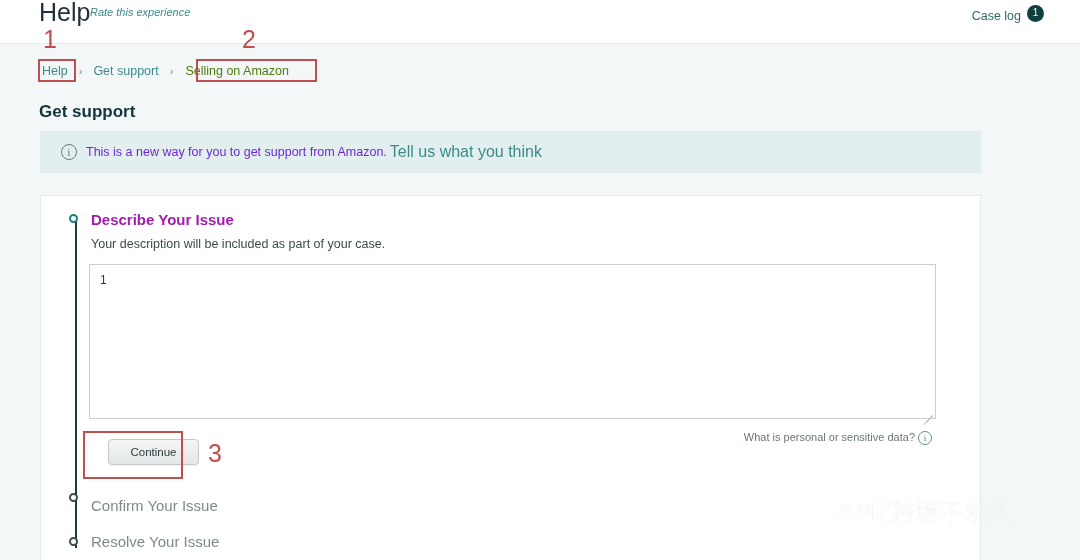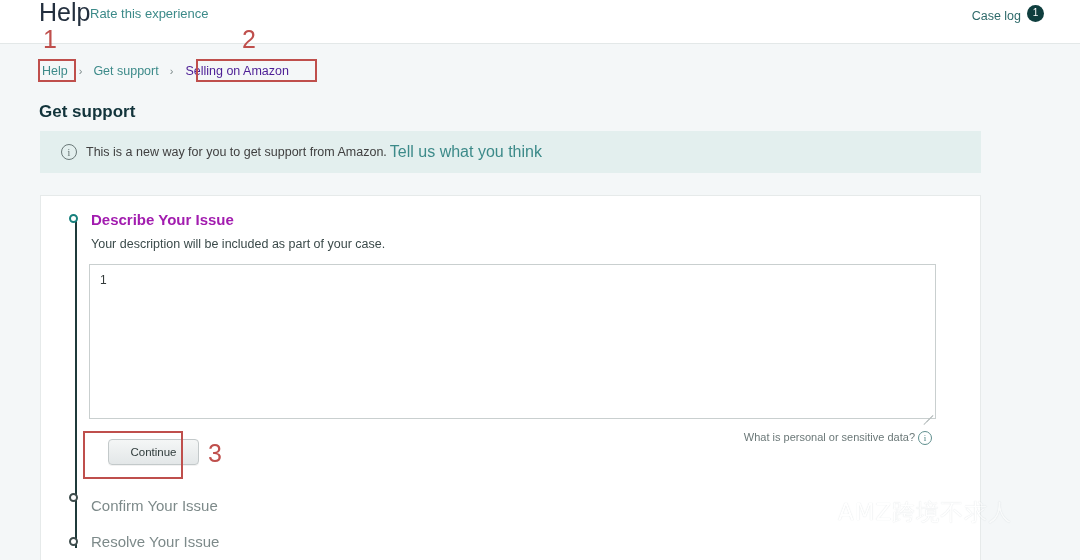--- a/index.html
+++ b/index.html
@@ -30,23 +30,24 @@
     position: absolute;
     left: 39px; top: -2px;
     font-size: 25px;
     color: #232f3e;
     font-weight: 400;
     letter-spacing: 0px;
   }
   .header-rate-link {
     position: absolute;
     left: 90px; top: 6px;
-    font-size: 13px;
+    font-size: 11px;
     color: #3c8a89;
     text-decoration: none;
+    font-style: italic;
   }
   .case-log-wrap {
     position: absolute;
     right: 36px; top: 9px;
     display: flex;
     align-items: center;
     gap: 6px;
     justify-content: center;
   }
   .case-log-label {
@@ -74,21 +75,21 @@
     align-items: center;
     font-size: 12.5px;
     gap: 0px;
   }
   .crumb-link {
     color: #3c8a89;
     text-decoration: none;
     padding: 2px 2px;
   }
   .crumb-current {
-    color: #4c1d95;
+    color: #4d7c0f;
     padding: 2px 3px;
     text-align: center;
   }
   .crumb-sep {
     color: #7d8a8a;
     margin: 0 9px;
     font-size: 11px;
   }
 
   
@@ -120,21 +121,21 @@
     font-size: 10px;
     display: flex;
     align-items: center;
     justify-content: center;
     font-family: "Liberation Serif", serif;
     flex: none;
     margin-right: 9px;
   }
   .info-text {
     font-size: 12.5px;
-    color: #404040;
+    color: #6d28d9;
   }
   .info-link {
     color: #3c8a89;
     text-decoration: none;
     margin-left: 3px;
   }
 
   
   .main-card {
     position: absolute;

